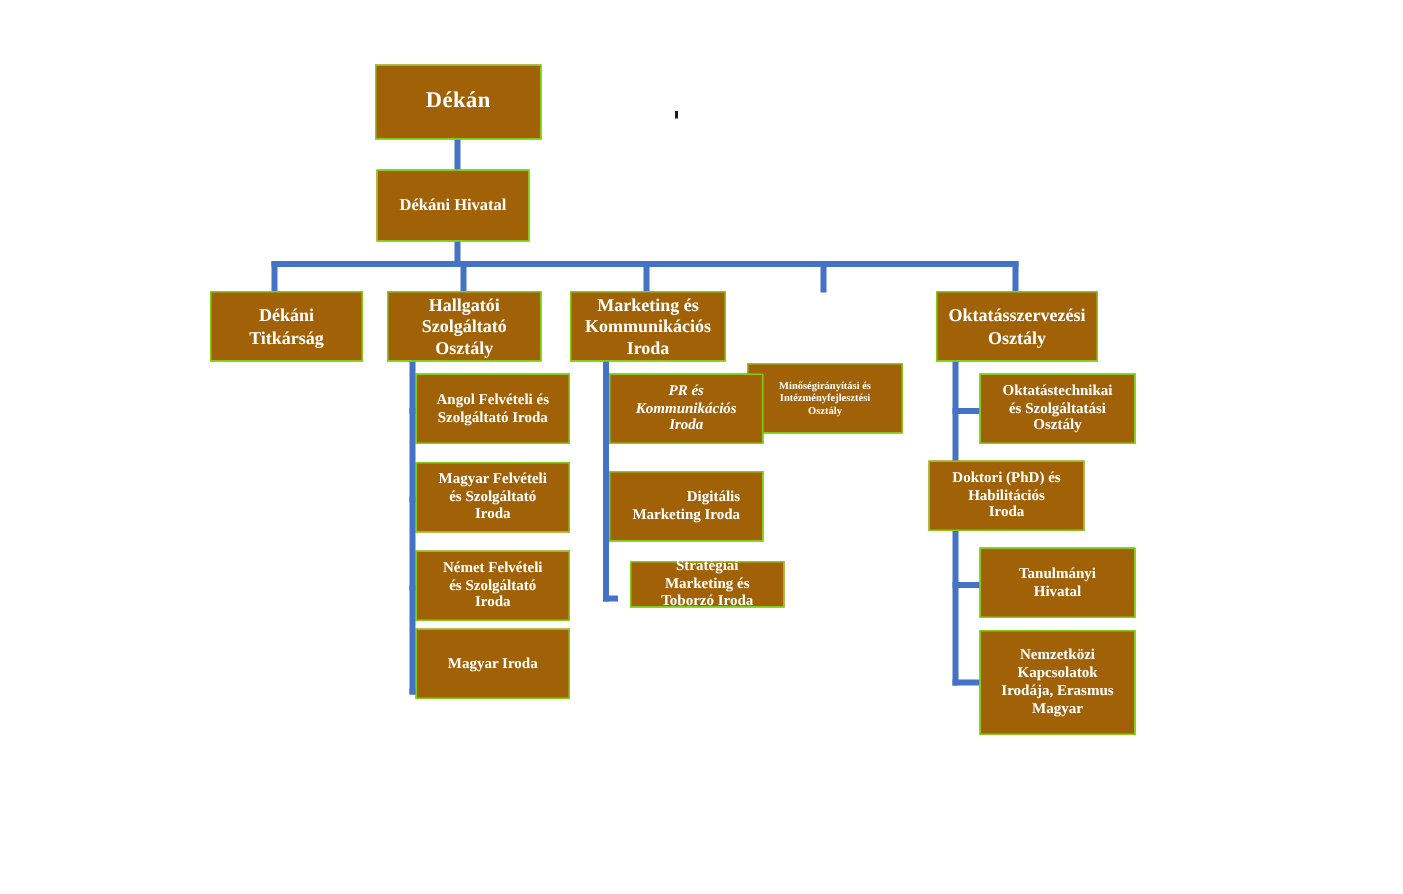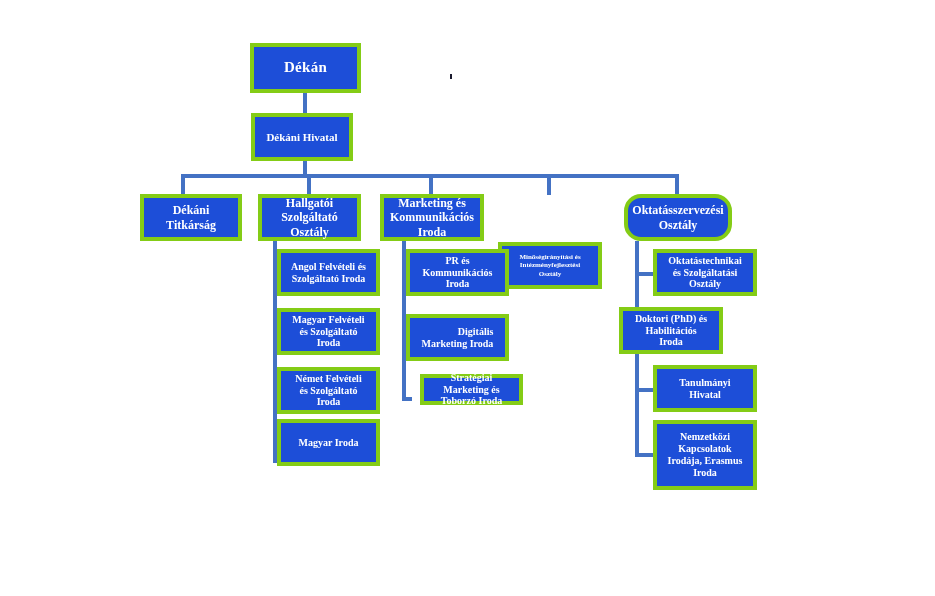--- a/index.html
+++ b/index.html
@@ -12,22 +12,22 @@
     position: relative;
     width: 935px;
     height: 596px;
     background: #ffffff;
     overflow: hidden;
     font-family: "Liberation Serif", "DejaVu Serif", serif;
   }
   .node {
     position: absolute;
     box-sizing: border-box;
-    background: #1d4ed8;
-    border: 4px solid #84cc16;
+    background: #a16207;
+    border: 1px solid #84cc16;
     color: #ffffff;
     font-weight: bold;
     display: flex;
     align-items: center;
     justify-content: center;
     text-align: center;
     line-height: 1.18;
     white-space: pre-line;
     z-index: 2;
   }
@@ -94,50 +94,50 @@
 Osztály</div>
 
   <div class="node lvl-dept" style="left:380px; top:194px; width:104px; height:47px;">Marketing és
 Kommunikációs
 Iroda</div>
 
   <div class="node lvl-dept-sm" style="left:498px; top:194px; width:104px; height:47px;">Minőségirányítási és
 Intézményfejlesztési
 Osztály</div>
 
-  <div class="node lvl-dept" style="left:624px; top:194px; width:108px; height:47px;border-radius:17px;">Oktatásszervezési
+  <div class="node lvl-dept" style="left:624px; top:194px; width:108px; height:47px;">Oktatásszervezési
 Osztály</div>
 
   <div class="node lvl-sub" style="left:277px; top:249px; width:103px; height:47px;">Angol Felvételi és
 Szolgáltató Iroda</div>
   <div class="node lvl-sub" style="left:277px; top:308px; width:103px; height:47px;">Magyar Felvételi
 és Szolgáltató
 Iroda</div>
   <div class="node lvl-sub" style="left:277px; top:367px; width:103px; height:47px;">Német Felvételi
 és Szolgáltató
 Iroda</div>
   <div class="node lvl-sub" style="left:277px; top:419px; width:103px; height:47px;">Magyar Iroda</div>
 
-  <div class="node lvl-sub" style="left:406px; top:249px; width:103px; height:47px;">PR és
+  <div class="node lvl-sub" style="left:406px; top:249px; width:103px; height:47px;font-style:italic;">PR és
 Kommunikációs
 Iroda</div>
   <div class="node lvl-sub" style="left:406px; top:314px; width:103px; height:47px;text-align:right;">Digitális
 Marketing Iroda</div>
   <div class="node lvl-sub" style="left:420px; top:374px; width:103px; height:31px;">Stratégiai
 Marketing és
 Toborzó Iroda</div>
 
   <div class="node lvl-sub" style="left:653px; top:249px; width:104px; height:47px;">Oktatástechnikai
 és Szolgáltatási
 Osztály</div>
   <div class="node lvl-sub" style="left:619px; top:307px; width:104px; height:47px;">Doktori (PhD) és
 Habilitációs
 Iroda</div>
   <div class="node lvl-sub" style="left:653px; top:365px; width:104px; height:47px;">Tanulmányi
 Hivatal</div>
   <div class="node lvl-sub" style="left:653px; top:420px; width:104px; height:70px;">Nemzetközi
 Kapcsolatok
 Irodája, Erasmus
-Iroda</div>
+Magyar</div>
 
   <div class="artifact" style="left:450px; top:74px; width:2px; height:5px;"></div>
 
 </div>
 
 </body></html>

